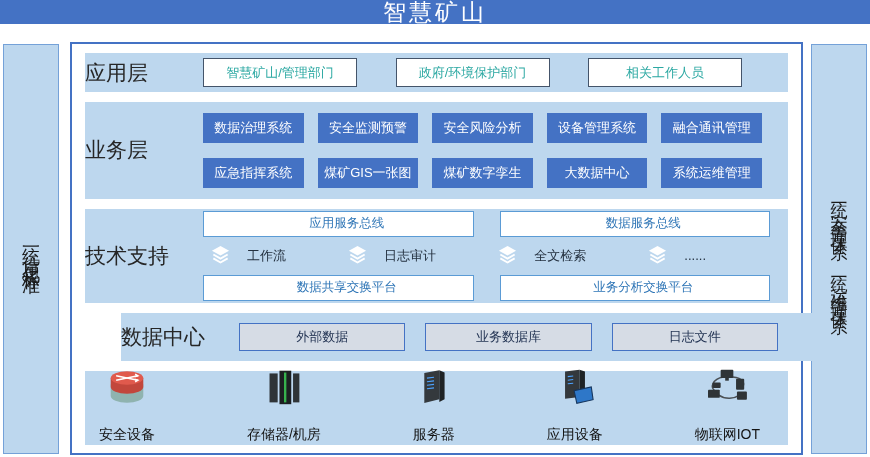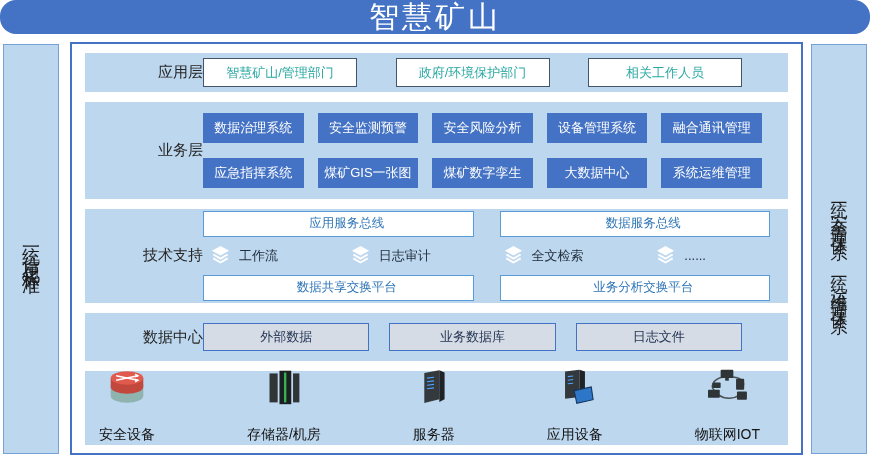--- a/index.html
+++ b/index.html
@@ -1,38 +1,38 @@
 <!DOCTYPE html>
 <html><head>
 <meta charset="utf-8">
 <style>
   * { margin:0; padding:0; box-sizing:border-box; }
   html,body { width:870px; height:457px; background:#fff; overflow:hidden;
     font-family:"Liberation Sans","DejaVu Sans",sans-serif; }
   .stage { position:relative; width:870px; height:457px; background:#fff; }
 
-  .title-bar { position:absolute; left:0; top:0; width:870px; height:34px;
-    background:#4472C4; color:#fff; font-size:30px; letter-spacing:3px;
-    display:flex; align-items:center; justify-content:center;border-radius:16px; }
+  .title-bar { position:absolute; left:0; top:0; width:870px; height:24px;
+    background:#4472C4; color:#fff; font-size:23px; letter-spacing:3px;
+    display:flex; align-items:center; justify-content:center; }
 
   .sidebar { position:absolute; top:44px; height:410px; width:56px;
     background:#BDD7EE; border:1px solid #74A1D8;
     display:flex; align-items:center; justify-content:center; }
   .sidebar.left-sb { left:3px; }
   .sidebar.right-sb { left:811px; flex-direction:column; gap:26px; }
   .v-text { writing-mode:vertical-rl; text-orientation:upright;
     font-size:18px; letter-spacing:5px; color:#1a1a1a; }
   .right-sb .v-text { font-size:17px; letter-spacing:6px; }
 
   .main-box { position:absolute; left:70px; top:42px; width:733px; height:413px;
     border:2px solid #4472C4; background:#fff;
     display:flex; flex-direction:column; gap:10px; padding:9px 13px 8px 13px; }
 
   .panel { background:#BDD7EE; display:flex; align-items:center; width:100%; }
-  .panel-label { flex:0 0 118px; text-align:right; font-size:15px; color:#262626; }
+  .panel-label { flex:0 0 118px; text-align:left; font-size:21px; color:#262626; }
   .panel-content { flex:1; min-width:0; }
 
   .p-app { height:40px; }
   .app-boxes { display:flex; justify-content:space-between; padding-right:46px; }
   .app-box { width:154px; height:29px; background:#fff; border:1px solid #44546A;
     display:flex; align-items:center; justify-content:center;
     font-size:13px; color:#2BA8A2; white-space:nowrap; }
 
   .p-biz { height:99px; }
   .biz-rows { display:flex; flex-direction:column; gap:15px; padding-right:26px; }
@@ -41,25 +41,25 @@
     display:flex; align-items:center; justify-content:center; white-space:nowrap; }
 
   .p-tech { height:97px; }
   .tech-rows { display:flex; flex-direction:column; gap:7px; padding-right:18px; }
   .tech-bus-row { display:flex; gap:26px; }
   .tech-box { flex:1; height:26px; background:#fff; border:1px solid #5B9BD5;
     display:flex; align-items:center; justify-content:center;
     font-size:12.5px; color:#2E75B6;padding-left:17px; }
   .tech-mid-row { display:flex; align-items:center; justify-content:space-between;
     padding:2px 64px 2px 6px; height:24px; }
-  .tech-mid-item { display:flex; align-items:center; gap:7px;
+  .tech-mid-item { display:flex; align-items:center; gap:15px;
     font-size:13px; color:#23303f; }
   .layers-icon svg { width:23px; height:21px; display:block; }
 
-  .p-data { height:49px; }
+  .p-data { height:49px;margin-left:36px; }
   .data-boxes { display:flex; gap:20px; padding-right:46px; }
   .data-box { flex:1; height:28px; background:#D6DCE5; border:1px solid #4472C4;
     display:flex; align-items:center; justify-content:center;
     font-size:13px; color:#1F3050; }
 
   .p-dev { height:74px; }
   .dev-items { display:flex; justify-content:space-between; align-items:flex-end;
     padding:0 28px 4px 14px; }
   .dev-item { display:flex; flex-direction:column; align-items:center; gap:20px; }
   .dev-item svg { height:38px; display:block; }

